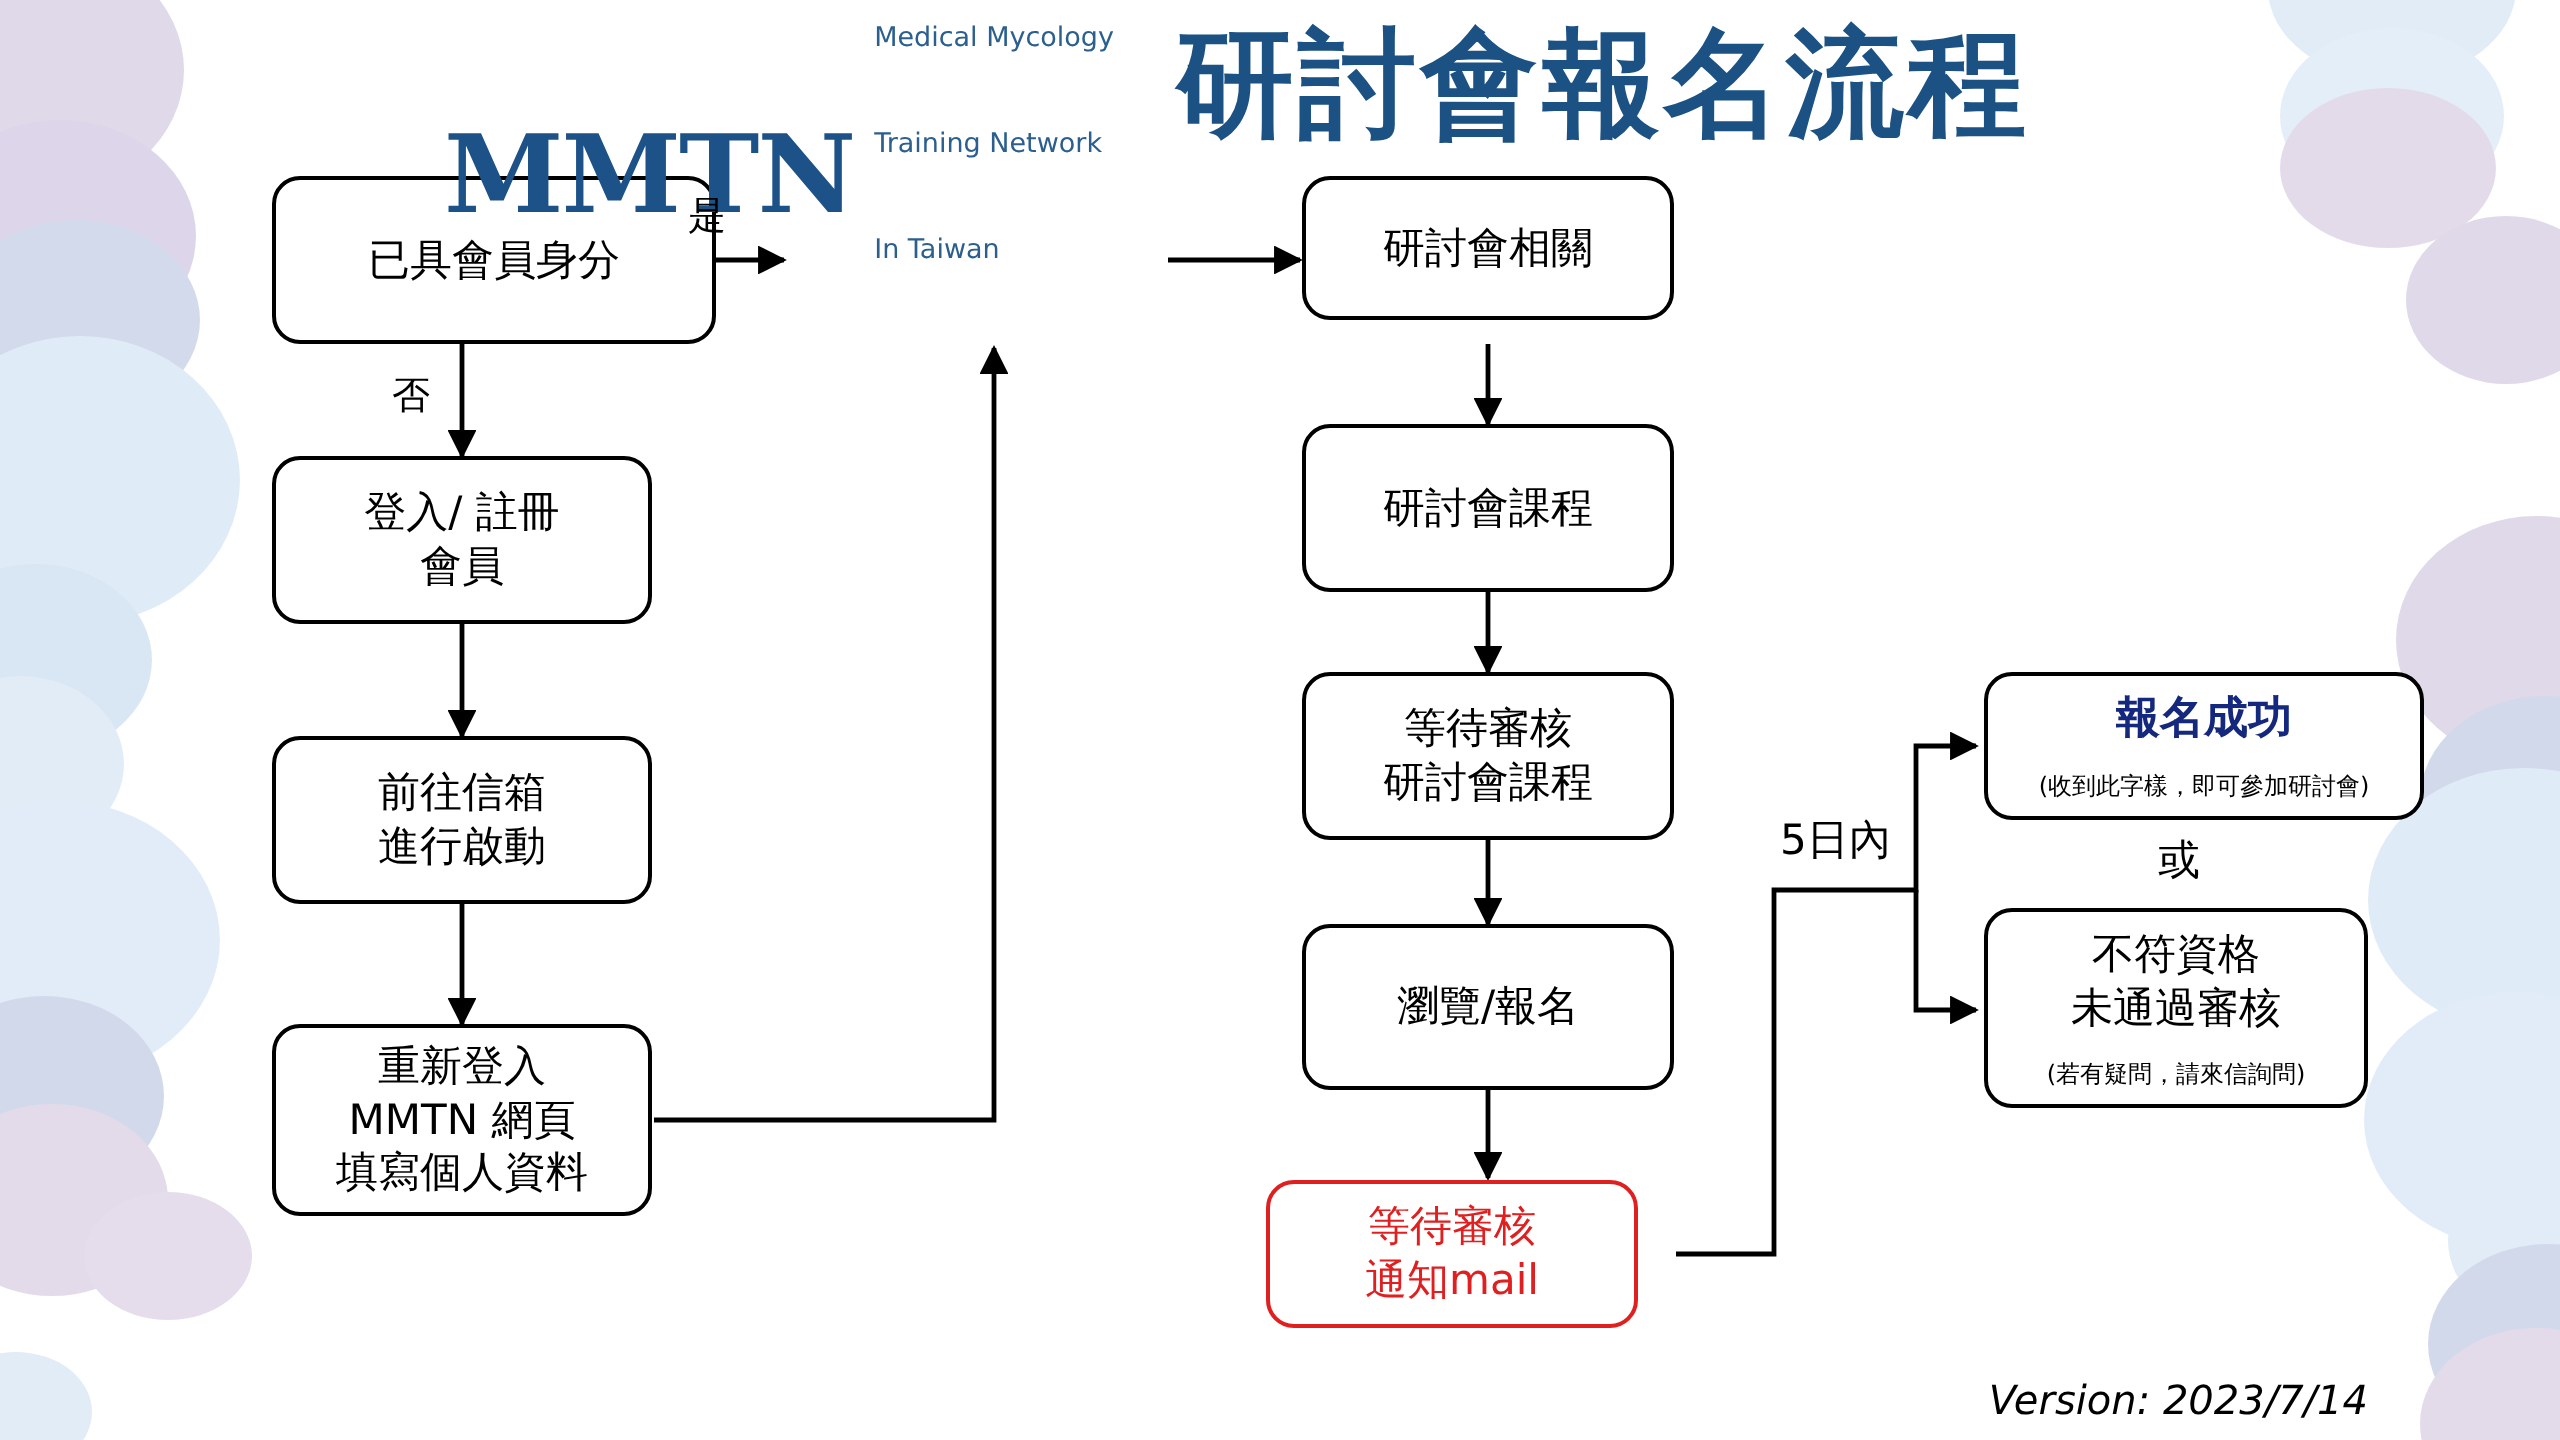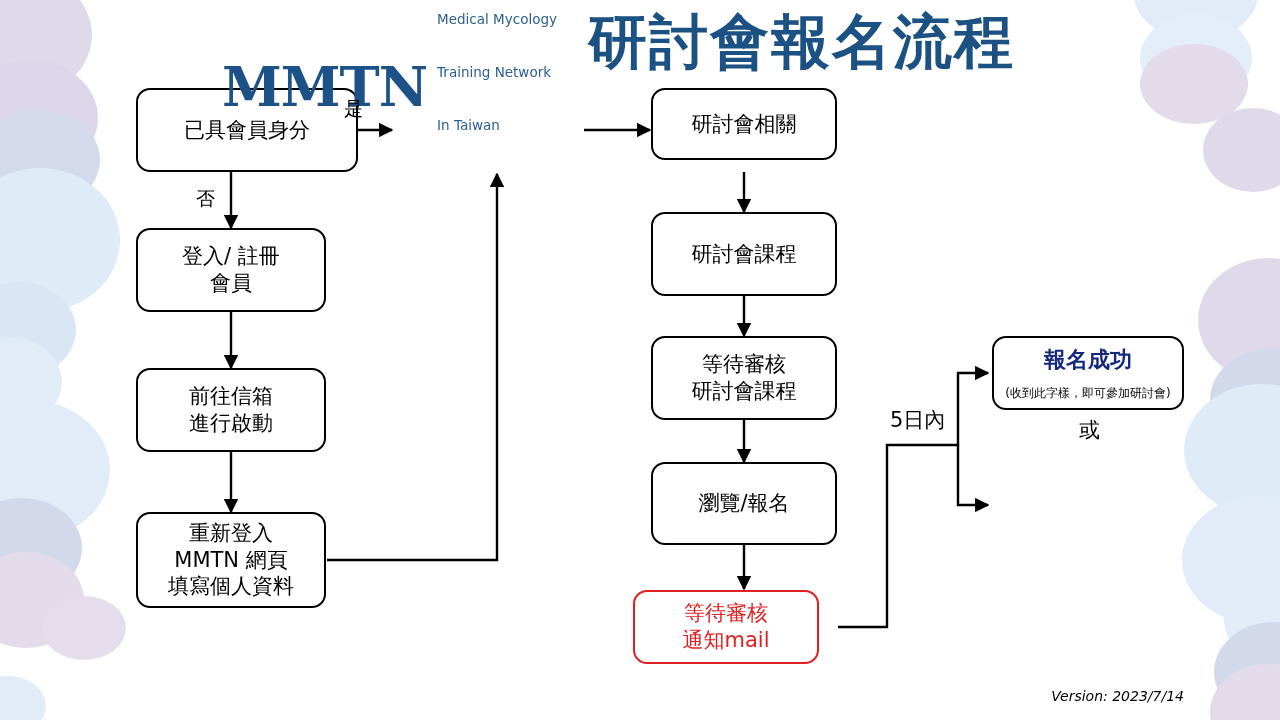--- a/index.html
+++ b/index.html
@@ -124,21 +124,21 @@
     width: 1280px; height: 720px;
     z-index: 1;
     pointer-events: none;
   }
 
   
   #version {
     position: absolute;
     right: 96px;
     top: 688px;
-    font-size: 14px;
+    font-size: 20px;
     font-style: italic;
     color: #000000;
     z-index: 3;
     white-space: nowrap;
   }
 </style>
 </head>
 <body>
 
 <div id="stage">
@@ -255,25 +255,30 @@
 
   <div class="node" style="left:651px; top:462px; width:186px; height:83px;">
     <span class="node-main">瀏覽/報名</span>
   </div>
 
   <div class="node alert" style="left:633px; top:590px; width:186px; height:74px;">
     <span class="node-main">等待審核
 通知mail</span>
   </div>
 
-  <div class="node" style="left:992px; top:336px; width:192px; height:74px;">
+  <div class="node" style="left:992px; top:336px; width:220px; height:74px;">
     <span class="node-main accent">報名成功</span>
     <span class="node-note">(收到此字樣，即可參加研討會)</span>
   </div>
 
+  <div class="node" style="left:992px; top:454px; width:192px; height:100px;">
+    <span class="node-main">不符資格
+未通過審核</span>
+    <span class="node-note">(若有疑問，請來信詢問)</span>
+  </div>
 
   <div class="edge-label" style="left:344px; top:99px;">是</div>
   <div class="edge-label" style="left:196px; top:189px;">否</div>
   <div class="edge-label" style="left:890px; top:410px; font-size:21px;text-align:center;">5日內</div>
   <div class="edge-label" style="left:1079px; top:420px; font-size:21px;">或</div>
 
   <div id="version">Version: 2023/7/14</div>
 
 </div>
 

